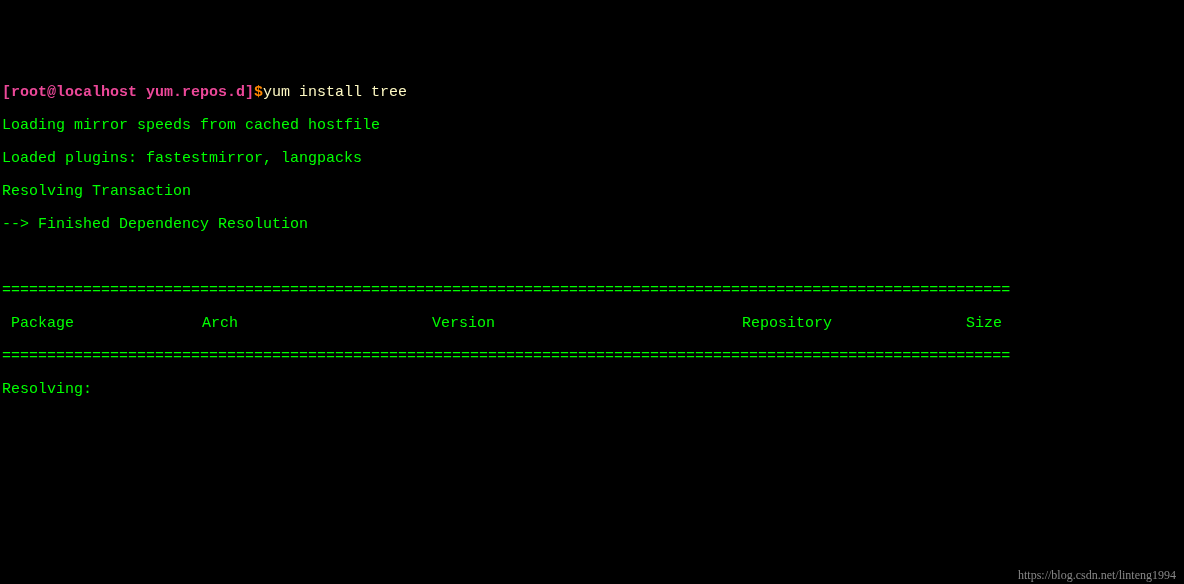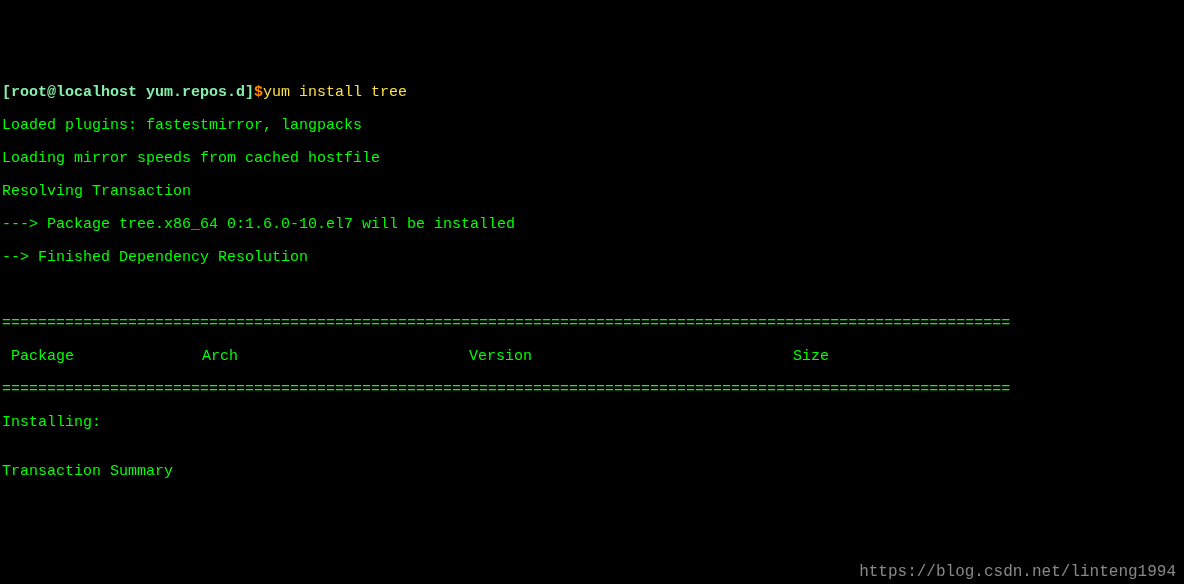--- a/index.html
+++ b/index.html
@@ -16,76 +16,74 @@
       width: 1184px;
       height: 584px;
       overflow: hidden;
       position: relative;
       white-space: pre;
     }
     .terminal {
       padding: 2px;
     }
     .prompt-user {
-      color: #86efac;
+      color: #ec4899;
       font-weight: bold;
     }
     .prompt-dollar {
       color: #ff8800;
       font-weight: bold;
     }
     .cmd {
-      color: #fde047;
+      color: #fef9c3;
     }
     .line {
       color: #00ff00;
     }
     .separator {
       color: #00ff00;
       letter-spacing: 0;
       overflow: hidden;
       white-space: nowrap;
     }
     .watermark {
       position: absolute;
       bottom: 2px;
       right: 8px;
       color: #888;
-      font-size: 16px;
-      font-family: Liberation Mono, monospace;
+      font-size: 12px;
+      font-family: Liberation Serif, serif;
     }
     .row {
       display: flex;
     }
     .col-pkg { width: 200px; }
     .col-arch { width: 230px; }
-    .col-ver { width: 310px; margin-left: 37px; }
+    .col-ver { width: 310px; }
     .col-repo { width: 210px; }
     .col-size { text-align: right; width: 50px; }
   </style>
 </head>
 <body>
 
 
 
 <div class="terminal">
 <div><span class="prompt-user">[root@localhost yum.repos.d]</span><span class="prompt-dollar">$</span><span class="cmd">yum install tree</span></div>
+<div class="line">Loading mirror speeds from cached hostfile</div>
 <div class="line">Loaded plugins: fastestmirror, langpacks</div>
-<div class="line">Loading mirror speeds from cached hostfile</div>
 <div class="line">Resolving Transaction</div>
-<div class="line">---&gt; Package tree.x86_64 0:1.6.0-10.el7 will be installed</div>
 <div class="line">--&gt; Finished Dependency Resolution</div>
 <div class="line"></div>
 <div class="line"></div>
 <div class="separator">================================================================================================================</div>
-<div class="row"><span class="col-pkg"> Package</span><span class="col-arch">Arch</span><span class="col-ver">Version</span><span class="col-size"> Size</span></div>
+<div class="row"><span class="col-pkg"> Package</span><span class="col-arch">Arch</span><span class="col-ver">Version</span><span class="col-repo">Repository</span><span class="col-size"> Size</span></div>
 <div class="separator">================================================================================================================</div>
-<div class="line">Installing:</div>
+<div class="line">Resolving:</div>
 <div class="line"></div>
-<div class="line">Transaction Summary</div>
 
 
 <div class="line"></div>
 
 
 
 
 
 
 

